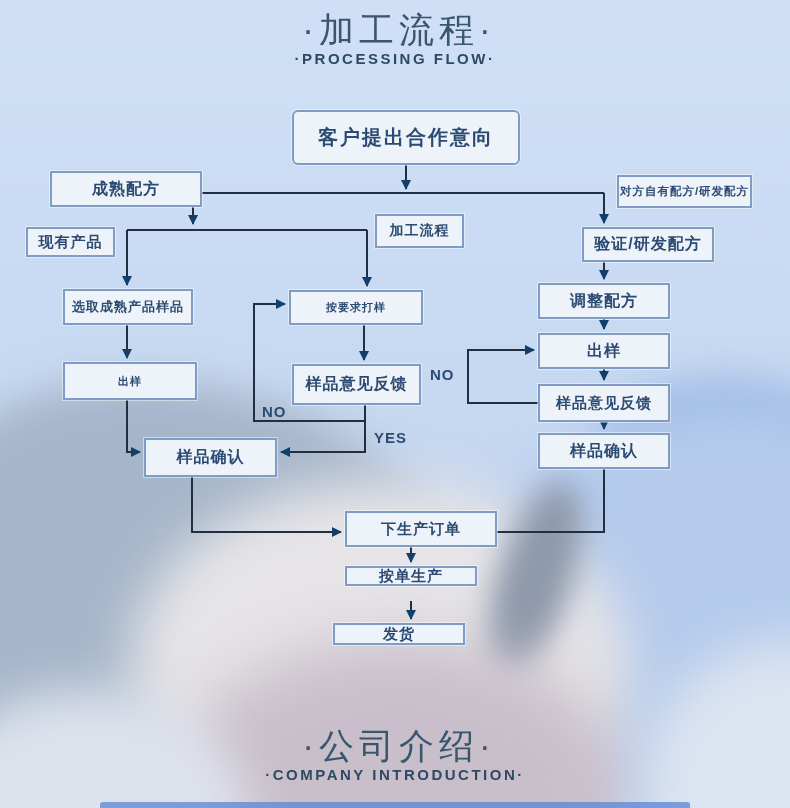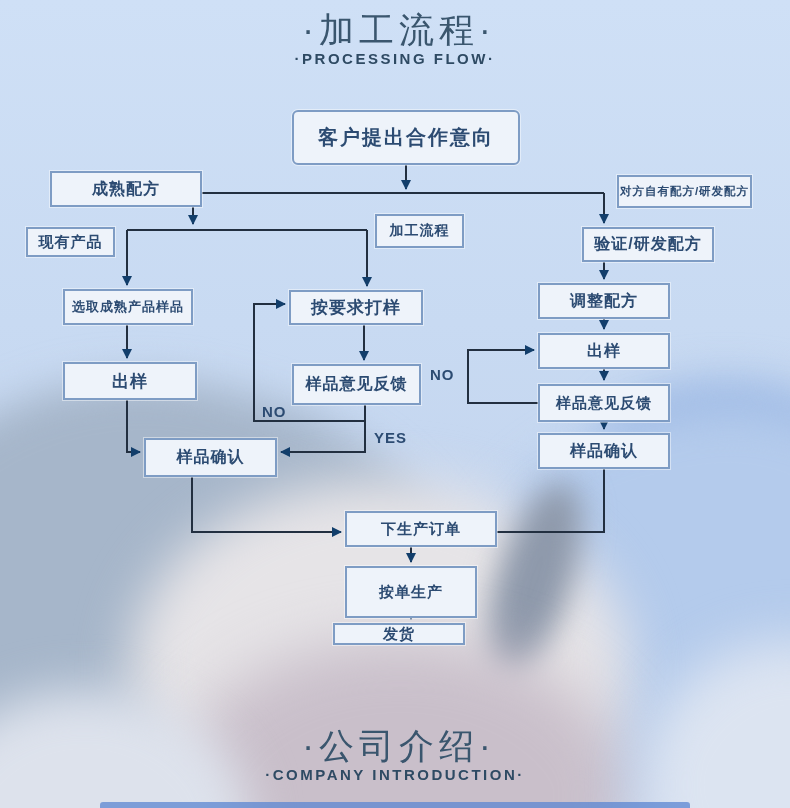--- a/index.html
+++ b/index.html
@@ -24,39 +24,39 @@
   #footer-block{top:726px;}
   .big-title{font-size:35px;font-weight:normal;color:var(--heading-text,#3a566e);letter-spacing:5px;line-height:1.15;padding-left:8px;}
   .sub-title{font-size:15px;font-weight:bold;color:var(--subheading-text,#2e4a63);letter-spacing:2.5px;margin-top:0;}
 
   
   .node{position:absolute;z-index:2;box-sizing:border-box;display:flex;align-items:center;justify-content:center;
         background:var(--node-bg,#eef3fa);border:2px solid var(--node-border,#7e9cc4);
         color:var(--node-text,#2c4b72);font-weight:bold;letter-spacing:1px;text-align:center;
         box-shadow:0 0 0 1px rgba(255,255,255,.45);}
   .fz12{font-size:11.5px;} .fz13{font-size:13px;} .fz14{font-size:14px;} .fz15{font-size:15px;}
-  .fz16{font-size:16px;} .fz17{font-size:17px;} .fz20{font-size:20px;letter-spacing:2px;}
+  .fz16{font-size:16px;} .fz17{font-size:11px;} .fz20{font-size:20px;letter-spacing:2px;}
 
   #n-start   {left:292px;top:110px;width:228px;height:55px;border-radius:6px;}
   #n-mature  {left:50px; top:171px;width:152px;height:36px;}
   #n-existing{left:26px; top:227px;width:89px; height:30px;}
   #n-modify  {left:375px;top:214px;width:89px; height:34px;}
   #n-other   {left:617px;top:175px;width:135px;height:33px;}
   #n-verify  {left:538px;top:227px;width:132px;height:35px;margin-left:44px;}
   #n-select  {left:63px; top:289px;width:130px;height:36px;}
   #n-request {left:289px;top:290px;width:134px;height:35px;}
   #n-adjust  {left:538px;top:283px;width:132px;height:36px;text-align:right;}
   #n-sampleL {left:63px; top:362px;width:134px;height:38px;}
   #n-feedbackM{left:292px;top:364px;width:129px;height:41px;}
   #n-sampleR {left:538px;top:333px;width:132px;height:36px;}
   #n-feedbackR{left:538px;top:384px;width:132px;height:38px;}
   #n-confirmL{left:144px;top:438px;width:133px;height:39px;}
   #n-confirmR{left:538px;top:433px;width:132px;height:36px;}
   #n-order   {left:345px;top:511px;width:152px;height:36px;}
-  #n-produce {left:345px;top:566px;width:132px;height:52px;}
+  #n-produce {left:345px;top:566px;width:132px;height:20px;}
   #n-ship    {left:333px;top:623px;width:132px;height:22px;}
 
   
   .branch-label{position:absolute;z-index:3;font-weight:bold;font-size:15px;color:var(--node-text,#2c4b72);letter-spacing:1px;}
   #lbl-no-mid  {left:262px;top:403px;}
   #lbl-yes-mid {left:374px;top:429px;}
   #lbl-no-right{left:430px;top:366px;}
 
   
   #connectors{position:absolute;left:0;top:0;z-index:1;}

